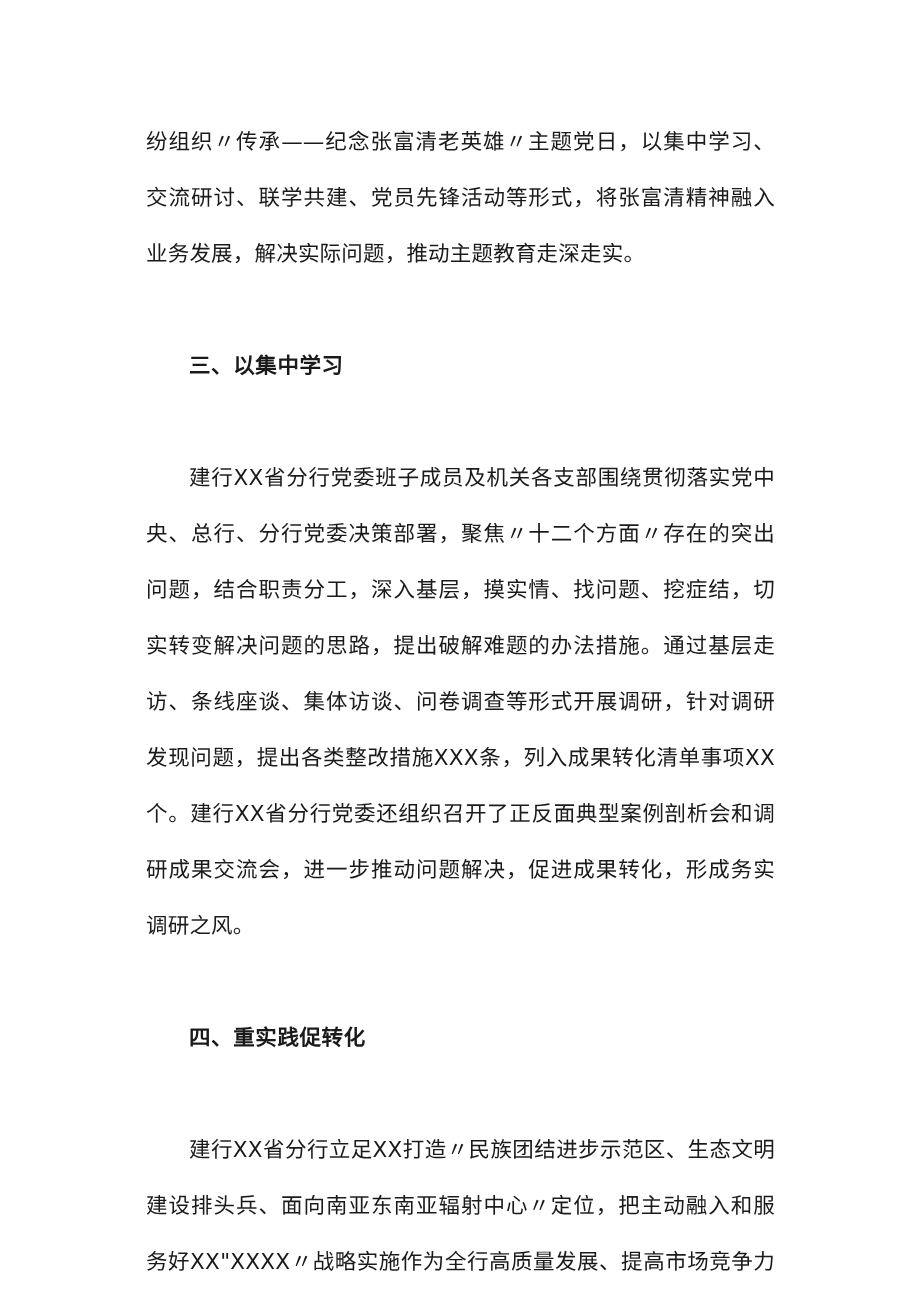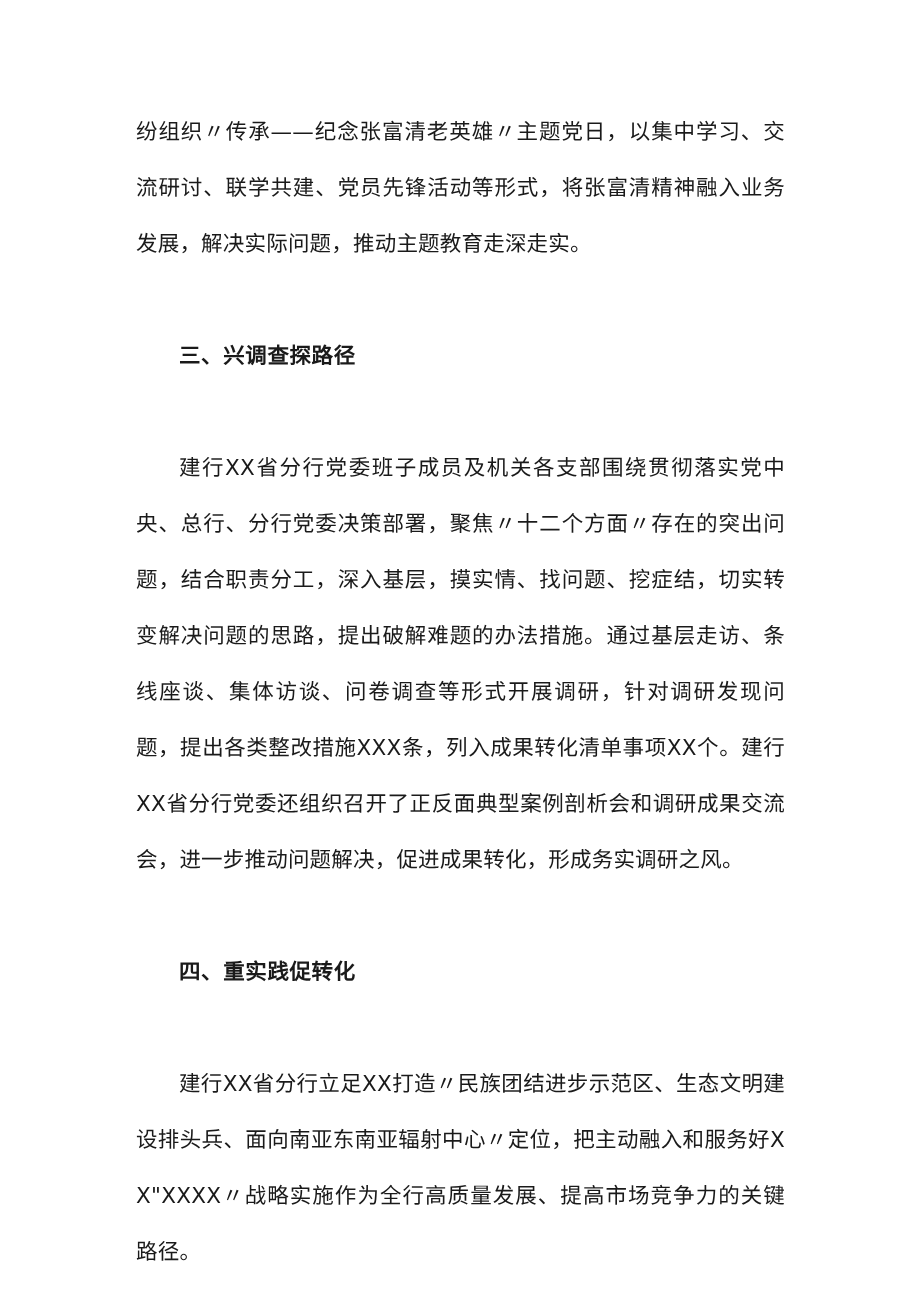--- a/index.html
+++ b/index.html
@@ -31,21 +31,21 @@
 
   
   .blk {
     color: #1a1a1a;
     font-size: 21.5px;
     line-height: 56px;
     text-align: justify;
     text-justify: inter-ideograph;
     word-break: break-all;
     letter-spacing: 0.2px;
-    margin: 0;
+    margin: 10px;
   }
 
   
   .p-cont {
     text-indent: 0;
   }
 
   
   .p-indent {
     text-indent: 2em;
@@ -70,21 +70,21 @@
   }
 </style>
 </head>
 <body style="background: rgb(255, 255, 255);">
 
 <div id="page" style="background: rgb(255, 255, 255); color: rgb(26, 26, 26);">
   <div class="doc-body">
 
     <p class="blk p-cont gap-after">纷组织〃传承——纪念张富清老英雄〃主题党日，以集中学习、交流研讨、联学共建、党员先锋活动等形式，将张富清精神融入业务发展，解决实际问题，推动主题教育走深走实。</p>
 
-    <p class="blk heading gap-after">三、兴调查探路径</p>
+    <p class="blk heading gap-after">三、以集中学习</p>
 
     <p class="blk p-indent gap-after">建行<b class="ph">XX</b>省分行党委班子成员及机关各支部围绕贯彻落实党中央、总行、分行党委决策部署，聚焦〃十二个方面〃存在的突出问题，结合职责分工，深入基层，摸实情、找问题、挖症结，切实转变解决问题的思路，提出破解难题的办法措施。通过基层走访、条线座谈、集体访谈、问卷调查等形式开展调研，针对调研发现问题，提出各类整改措施<b class="ph">XXX</b>条，列入成果转化清单事项<b class="ph">XX</b>个。建行<b class="ph">XX</b>省分行党委还组织召开了正反面典型案例剖析会和调研成果交流会，进一步推动问题解决，促进成果转化，形成务实调研之风。</p>
 
     <p class="blk heading gap-after">四、重实践促转化</p>
 
     <p class="blk p-indent gap-after">建行<b class="ph">XX</b>省分行立足<b class="ph">XX</b>打造〃民族团结进步示范区、生态文明建设排头兵、面向南亚东南亚辐射中心〃定位，把主动融入和服务好<b class="ph">XX</b>"<b class="ph">XXXX</b>〃战略实施作为全行高质量发展、提高市场竞争力的关键路径。</p>
 
   </div>
 </div>
 

